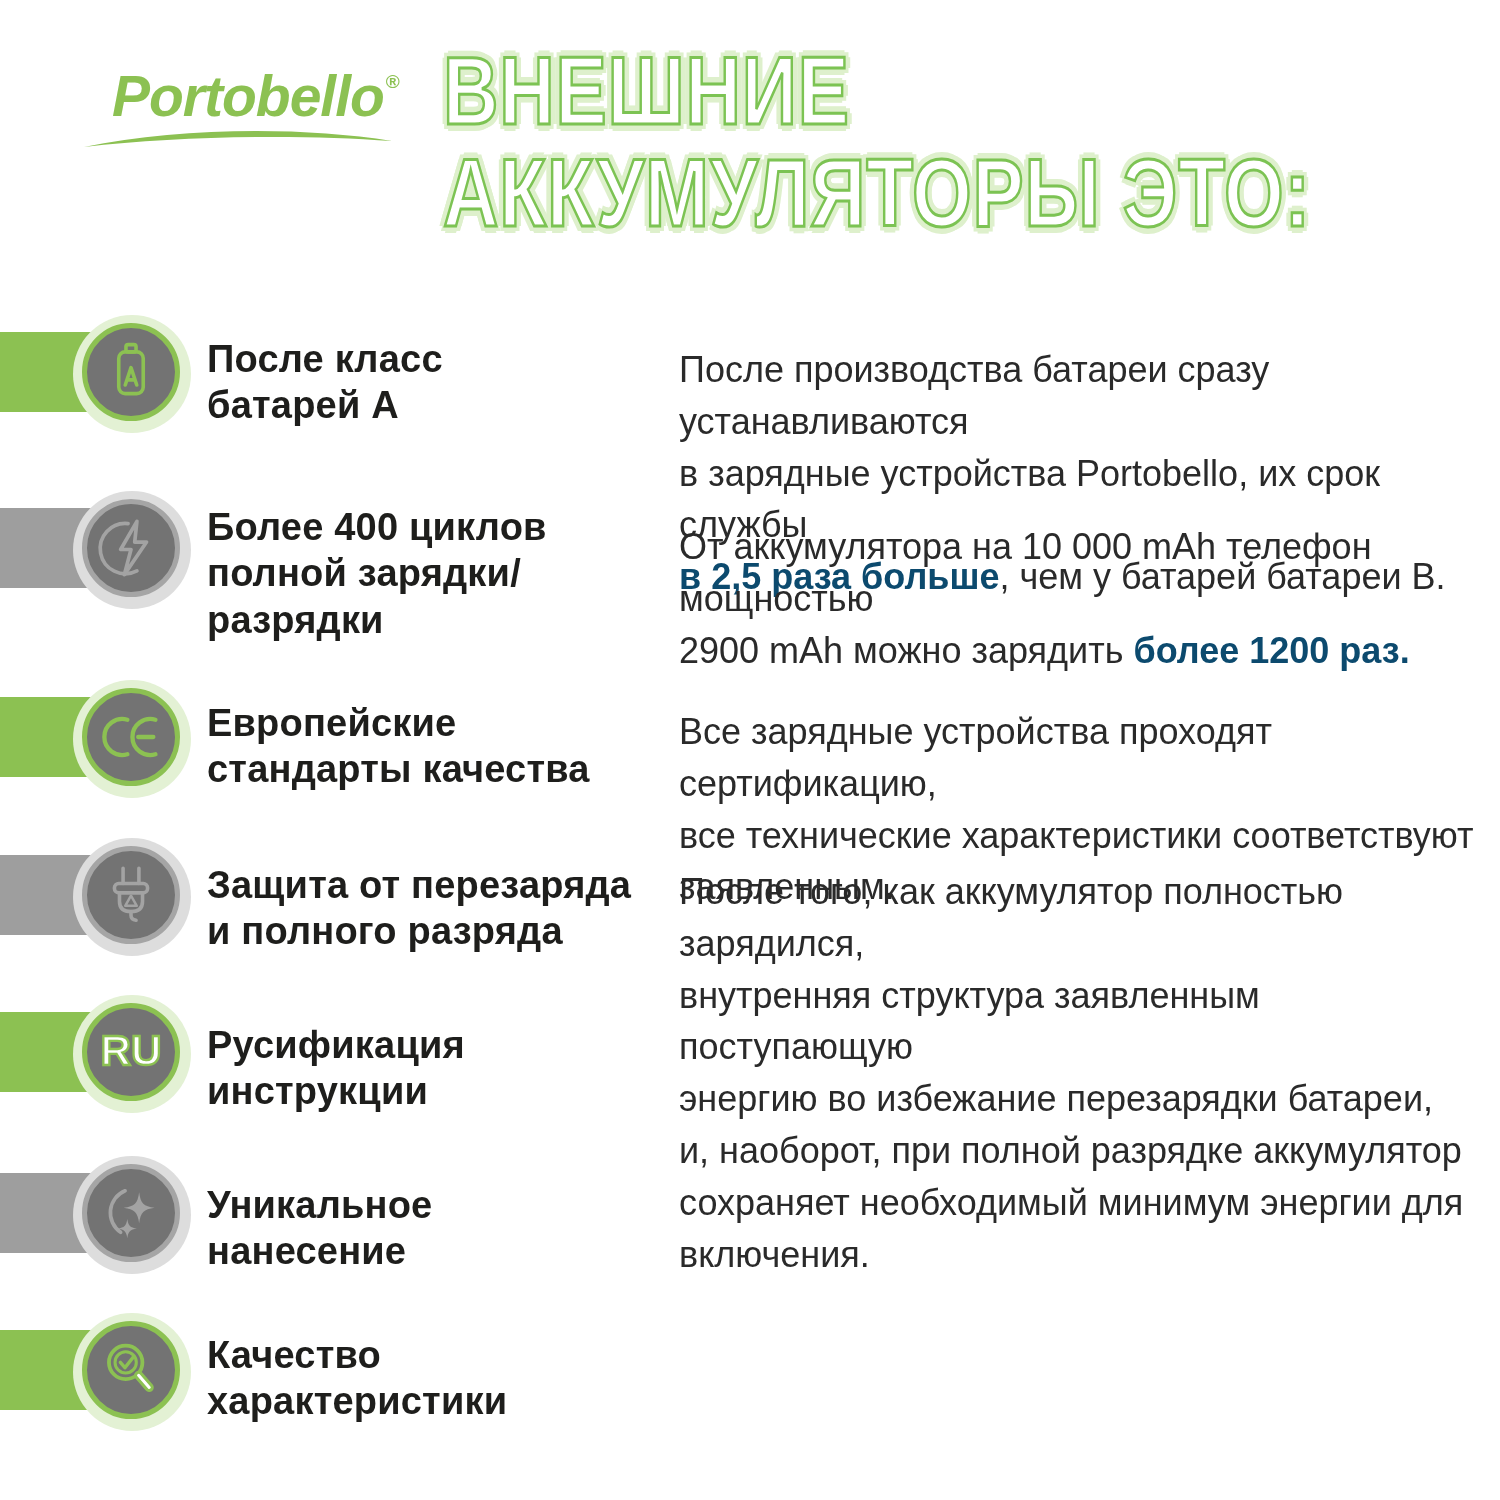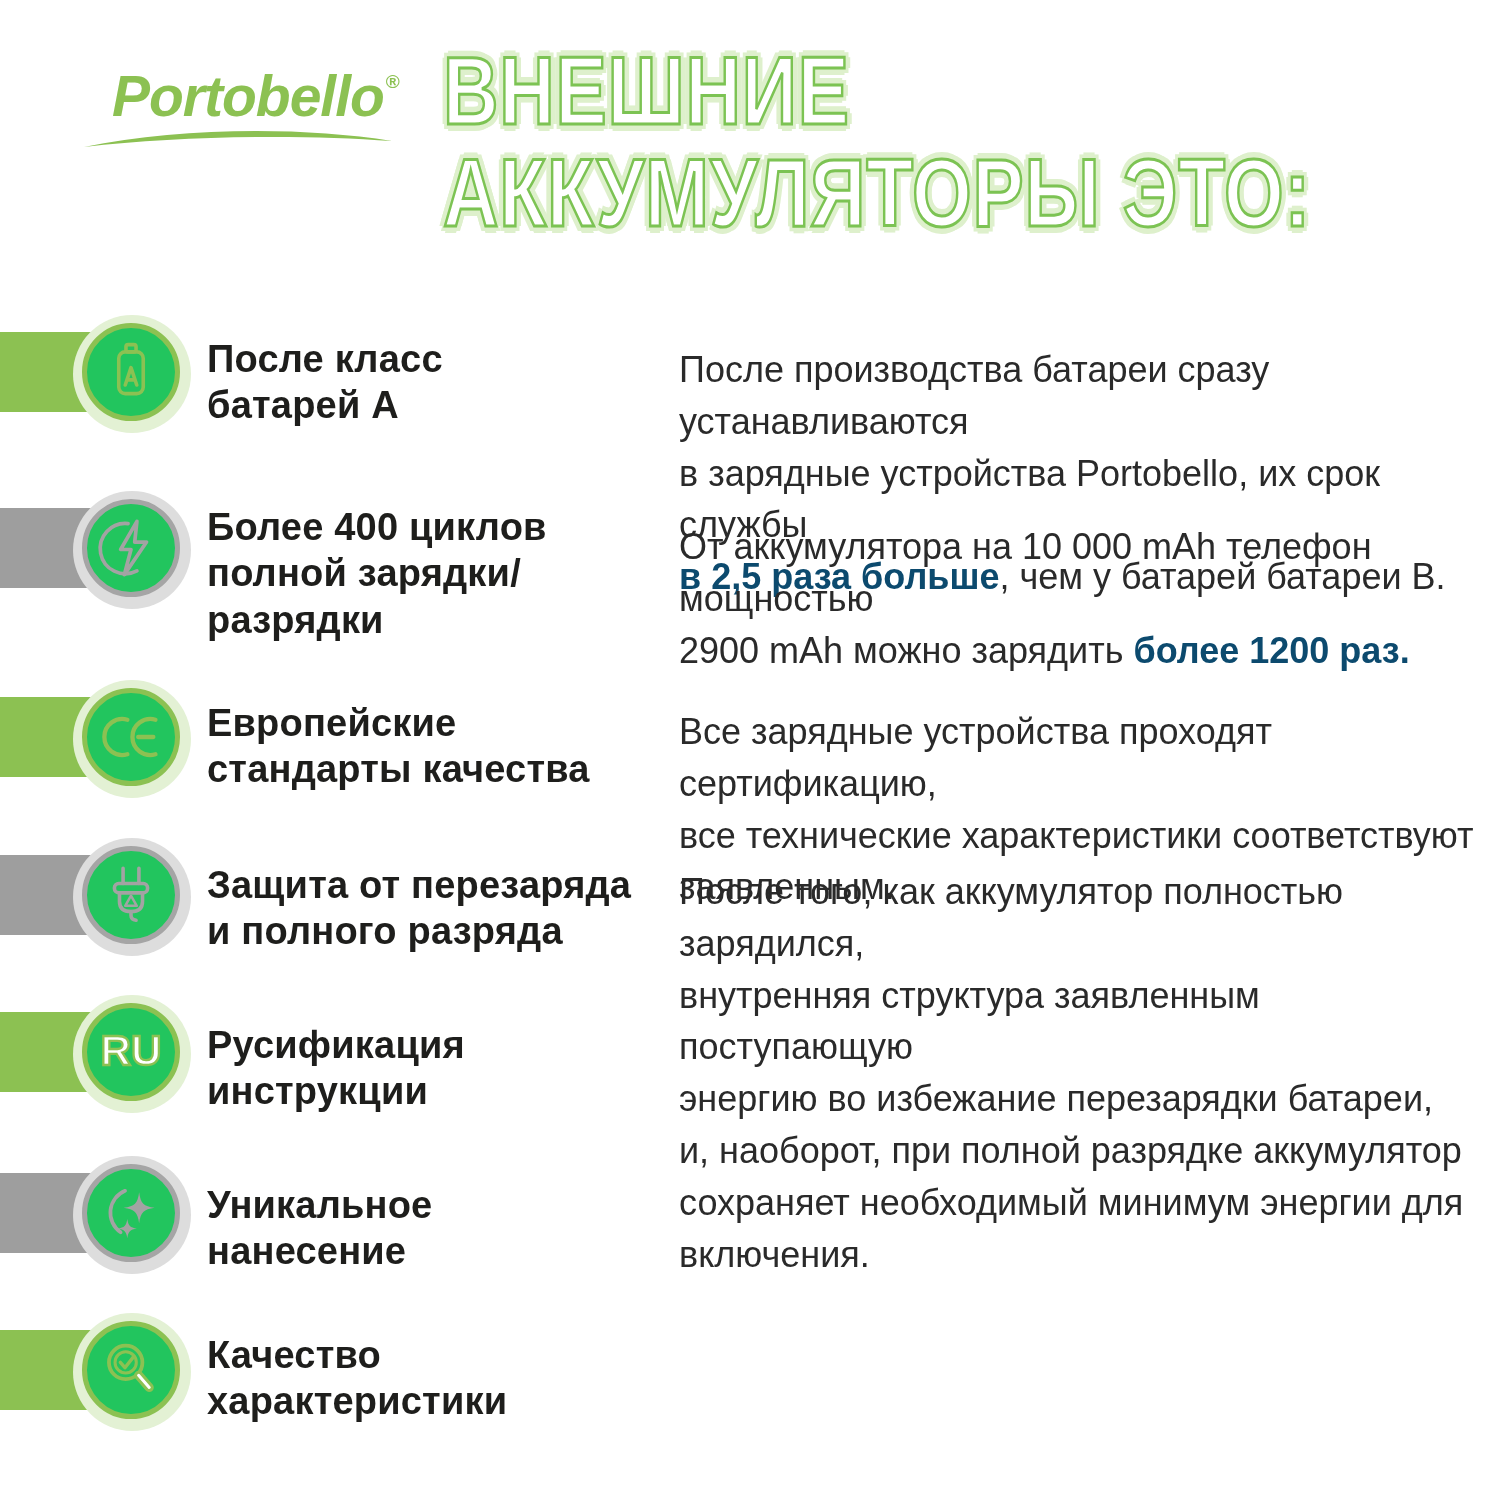--- a/index.html
+++ b/index.html
@@ -24,21 +24,21 @@
 
   
   .feature{position:absolute;left:0;top:0;width:100%;height:0;}
   .tab{position:absolute;left:0;width:126px;height:80px;top:calc(var(--cy) - 40px);}
   .tab.green{background:#8CC152;}
   .tab.gray{background:#9E9E9E;}
   .halo{position:absolute;left:73px;top:calc(var(--cy) - 57px);width:118px;height:118px;border-radius:50%;}
   .halo.green{background:#E3F1D4;}
   .halo.gray{background:#DDDDDD;}
   .circle{position:absolute;left:82px;top:calc(var(--cy) - 49px);width:88px;height:88px;border-radius:50%;
-          background:#22c55e;border:5px solid #8CC152;display:flex;align-items:center;justify-content:center;}
+          background:#737373;border:5px solid #8CC152;display:flex;align-items:center;justify-content:center;}
   .circle.gray{border-color:#A5A5A5;}
   .feature .heading{position:absolute;left:207px;top:var(--hy);font-weight:bold;font-size:38px;
           line-height:1.22;color:#1E1E1C;white-space:pre-line;letter-spacing:0.2px;}
   .feature .desc{position:absolute;left:679px;top:var(--dy);width:810px;font-size:36px;line-height:1.44;
           color:#2A2A2A;white-space:pre-line;}
   .feature .desc b{font-weight:bold;color:#0c4a6e;}
 
   svg{display:block;}
   .ic{stroke-linecap:round;stroke-linejoin:round;fill:none;}
   .ic.green{stroke:#8CC152;}

